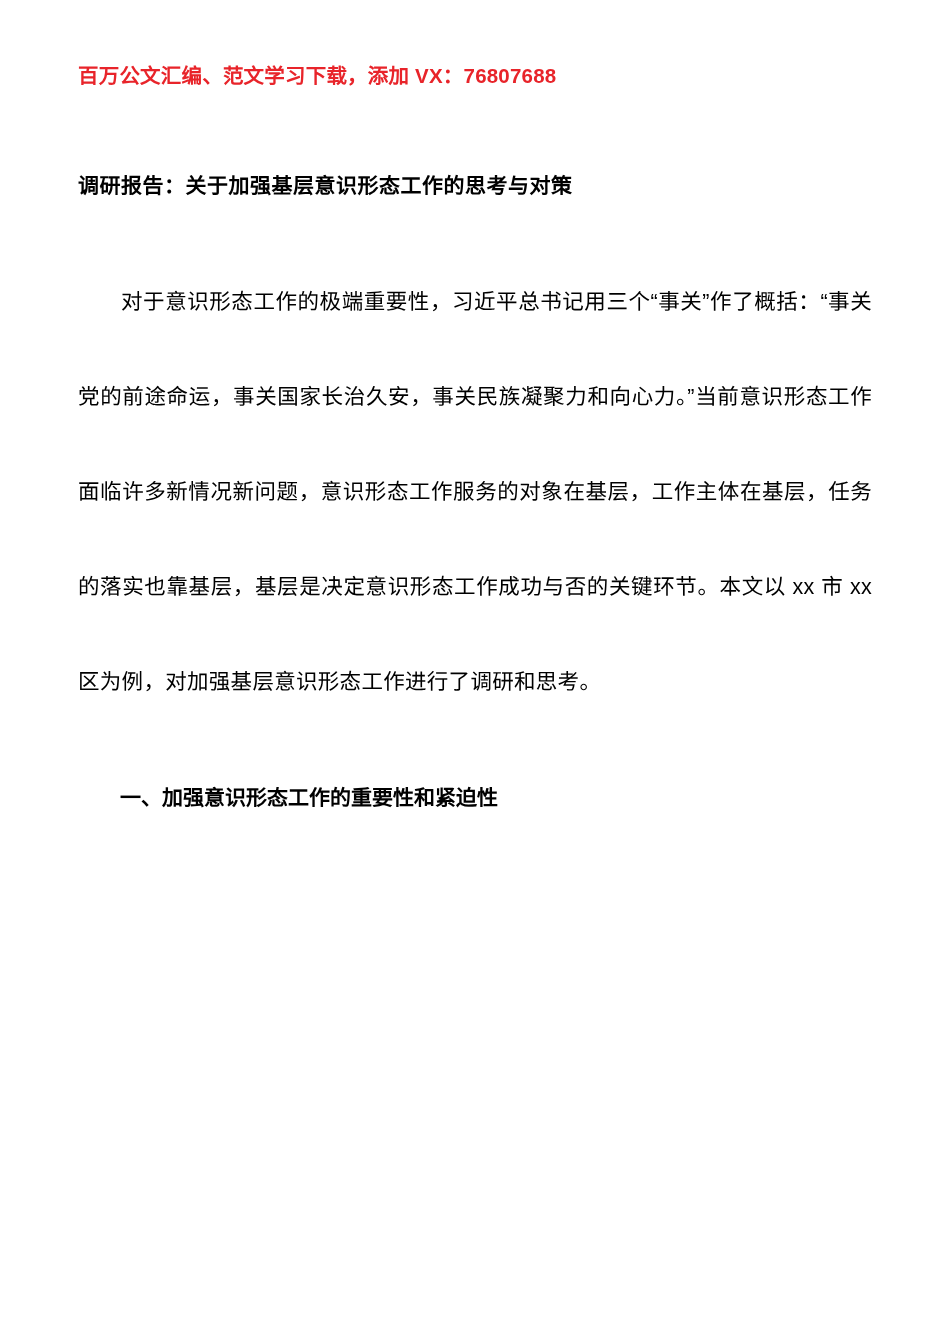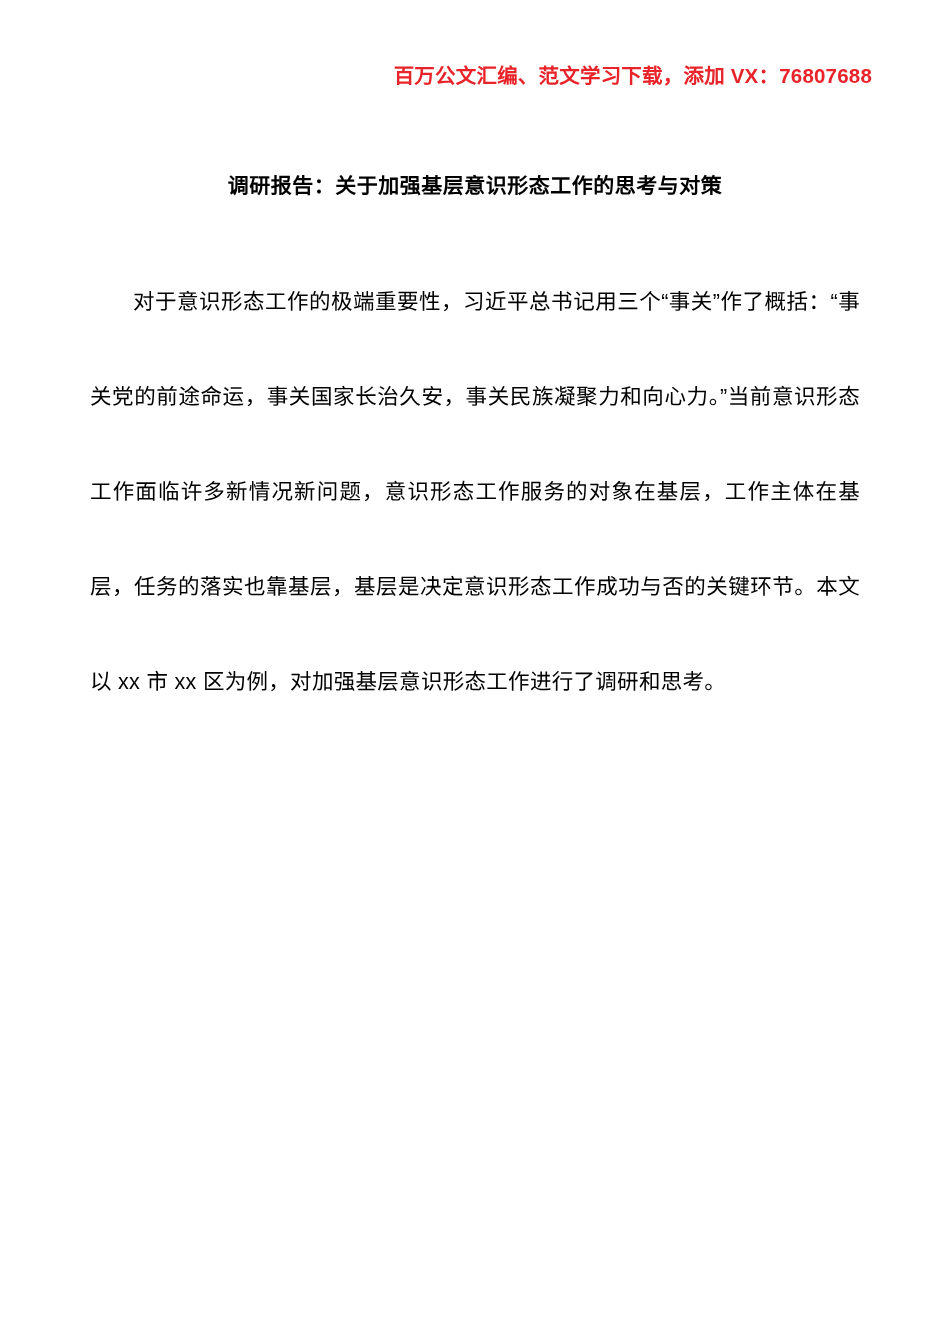--- a/index.html
+++ b/index.html
@@ -17,40 +17,40 @@
   }
   .page {
     position: relative;
     width: 950px;
     height: 1344px;
     box-sizing: border-box;
     padding: 0 78px;
   }
   .watermark {
     margin-top: 62px;
-    text-align: right;
+    text-align: left;
     color: #e8242a;
     font-size: 20.5px;
     font-weight: 700;
     letter-spacing: 0.2px;
     line-height: 1.4;
   }
   .doc-title {
     margin-top: 78px;
-    text-align: center;
+    text-align: left;
     font-size: 21px;
     font-weight: 700;
     letter-spacing: 0.5px;
     color: #000;
   }
   .body-block {
     margin-top: 56px;
   }
   p.para {
-    margin: 12px;
+    margin: 0;
     font-size: 21.5px;
     line-height: 95px;
     text-align: justify;
     text-justify: inter-ideograph;
     text-indent: 2em;
     letter-spacing: 0.3px;
     color: #000;
     font-weight: 500;
   }
   p.heading1 {
@@ -76,16 +76,17 @@
 
 <div class="page">
 
   <div class="watermark">百万公文汇编、范文学习下载，添加 VX：76807688</div>
 
   <h1 class="doc-title">调研报告：关于加强基层意识形态工作的思考与对策</h1>
 
   <div class="body-block">
     <p class="para">对于意识形态工作的极端重要性，习近平总书记用三个“事关”作了概括：“事关党的前途命运，事关国家长治久安，事关民族凝聚力和向心力。”当前意识形态工作面临许多新情况新问题，意识形态工作服务的对象在基层，工作主体在基层，任务的落实也靠基层，基层是决定意识形态工作成功与否的关键环节。本文以 xx 市 xx 区为例，对加强基层意识形态工作进行了调研和思考。</p>
 
+    <p class="heading1">一、加强意识形态工作的重要性和紧迫性</p>
 
   </div>
 
 </div>
 
 </body></html>

